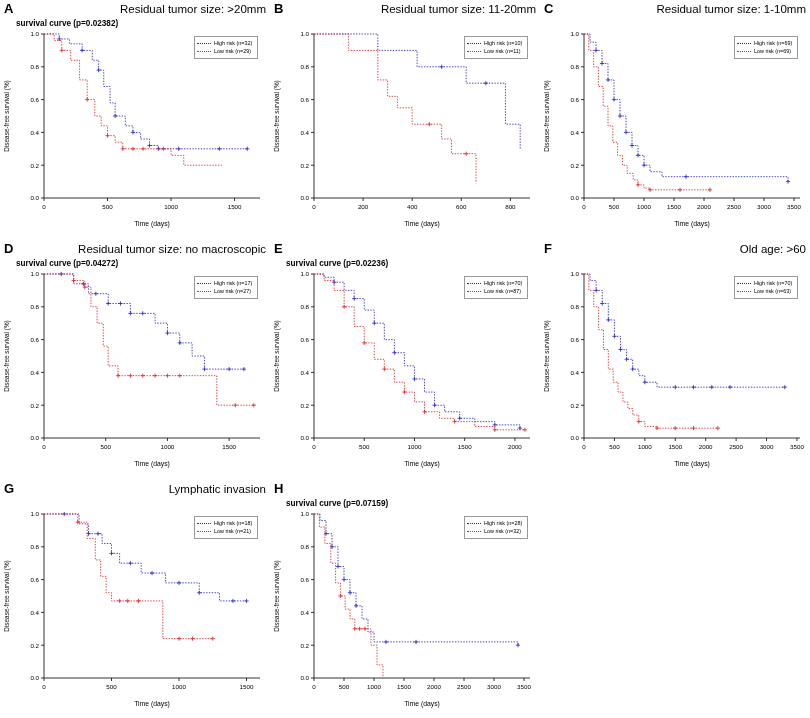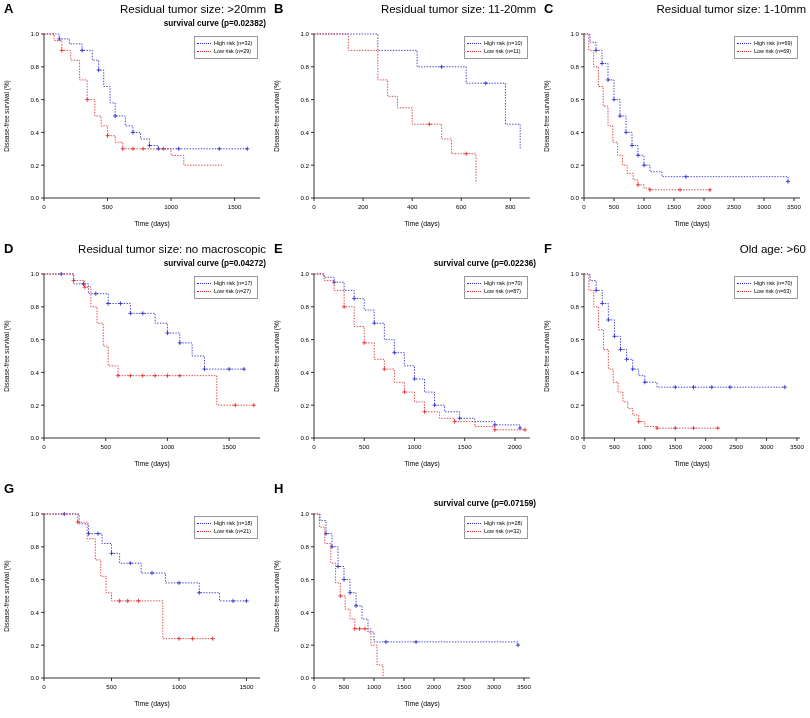--- a/index.html
+++ b/index.html
@@ -12,21 +12,21 @@
   }
   .panel{position:relative;box-sizing:border-box;}
   .panel-letter{
     position:absolute;left:4px;top:2px;font-size:13px;font-weight:bold;line-height:1;
   }
   .panel-title{
     position:absolute;left:0;right:0;top:3px;text-align:right;font-size:11.5px;
     line-height:1.1;padding-left:16px;padding-right:4px;
   }
   .panel-sub{
-    position:absolute;left:0;right:0;top:19px;text-align:right;font-size:8.2px;
+    position:absolute;left:0;right:0;top:19px;text-align:left;font-size:8.2px;
     font-weight:bold;padding-left:16px;padding-right:4px;
   }
   .plotwrap{position:absolute;left:0;top:26px;width:270px;height:206px;}
   .plotwrap svg{display:block;}
   .legend{
     position:absolute;border:1px solid #999;background:#fff;
     font-size:5.4px;padding:2px 3px 2px 2px;line-height:1.55;
     box-sizing:border-box;
   }
   .legend .row{display:flex;align-items:center;white-space:nowrap;}
@@ -545,20 +545,21 @@
           <span class="lg-txt">High risk (n=70)</span>
         </div>
         <div class="row">
           <span class="dash lg-low"></span>
           <span class="lg-txt">Low risk (n=63)</span>
         </div>
       </div>
     </div>
     <div class="panel">
       <div class="panel-letter">G</div>
+      <div class="panel-title">Lymphatic invasion</div>
       <div class="plotwrap">
         <svg width="270" height="206" viewBox="0 0 270 206">
           <g stroke="#000" stroke-width="0.8" fill="none">
             <line x1="44" y1="8" x2="44" y2="172"></line>
             <line x1="44" y1="172" x2="260" y2="172"></line>
           </g>
           <line x1="41" y1="172" x2="44" y2="172" stroke="#000" stroke-width="0.8"></line>
           <text x="39" y="174.3" text-anchor="end" font-size="6.2" font-family="&quot;Liberation Sans&quot;, sans-serif" fill="#000">0.0</text>
           <line x1="41" y1="139.20000000000002" x2="44" y2="139.20000000000002" stroke="#000" stroke-width="0.8"></line>
           <text x="39" y="141.50000000000003" text-anchor="end" font-size="6.2" font-family="&quot;Liberation Sans&quot;, sans-serif" fill="#000">0.2</text>

